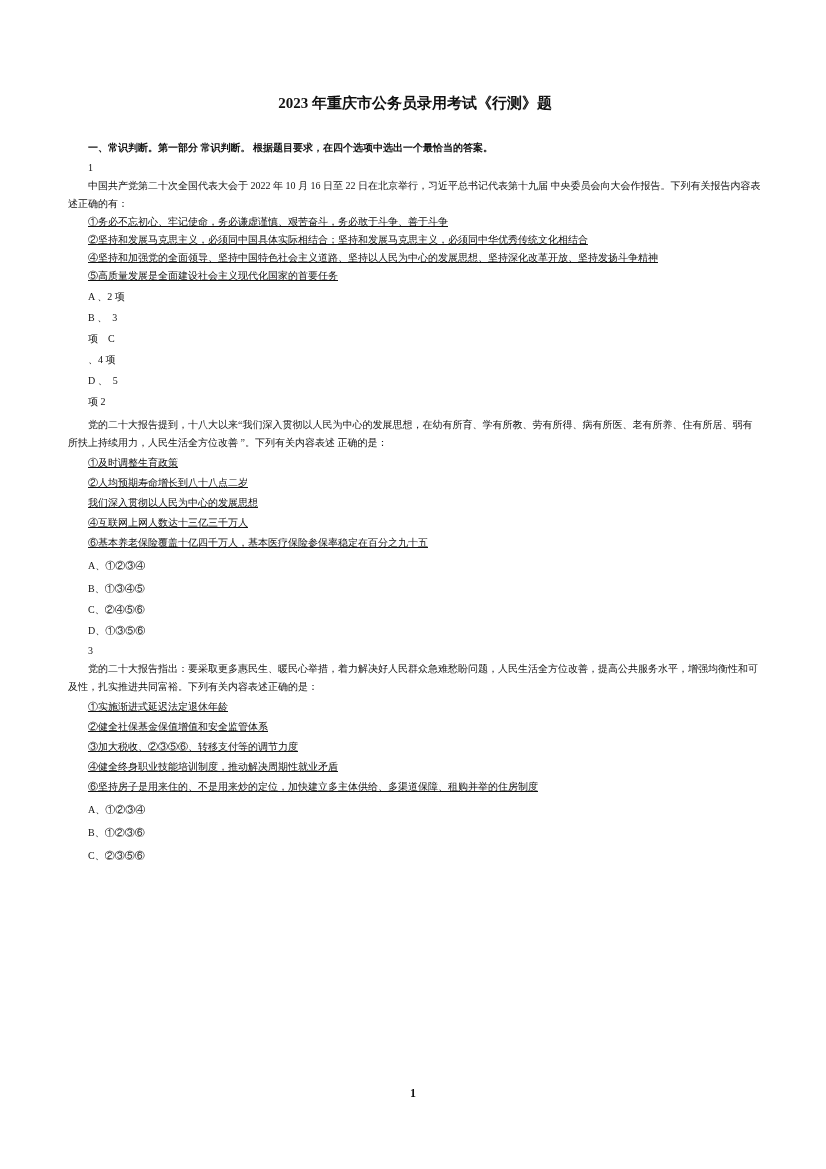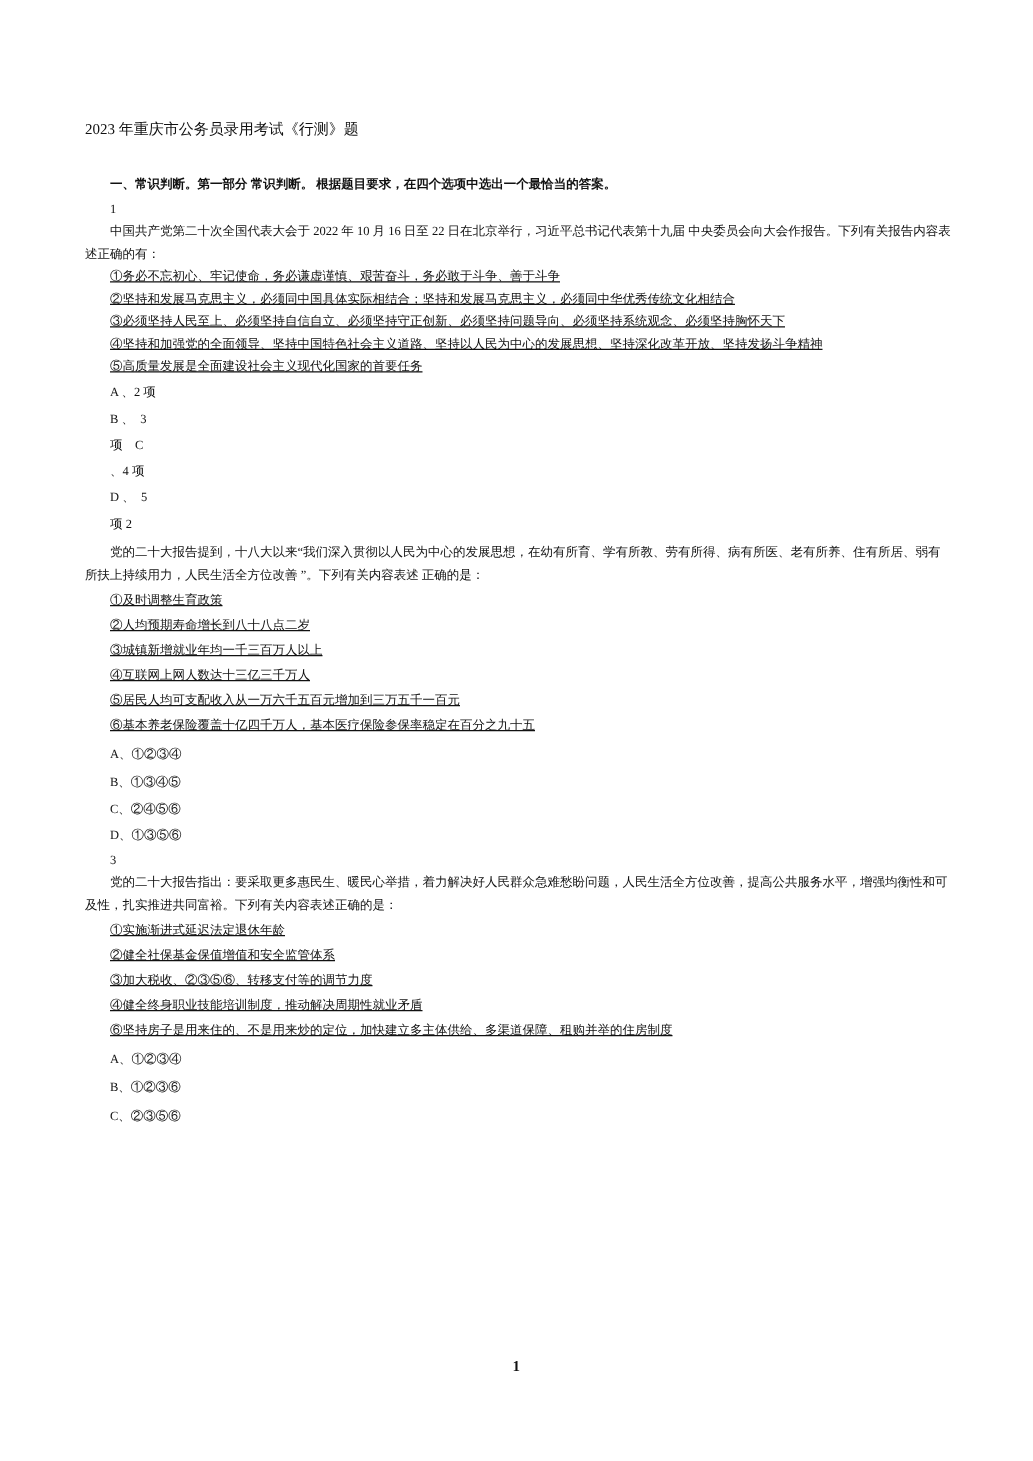--- a/index.html
+++ b/index.html
@@ -15,23 +15,23 @@
   }
   .doc-page {
     position: relative;
     box-sizing: border-box;
     width: 826px;
     height: 1169px;
     padding: 94px 64px 0 68px;
     overflow: hidden;
   }
   .doc-title {
-    font-size: 12px;
-    font-weight: normal;
-    text-align: left;
+    font-size: 15px;
+    font-weight: bold;
+    text-align: center;
     margin: 0 0 27px 0;
     line-height: 18px;
   }
   p {
     margin: 0;
     font-size: 10px;
     line-height: 18px;
     white-space: pre-wrap;
   }
   .section-heading {
@@ -61,36 +61,34 @@
 <div class="doc-page">
 
   <h1 class="doc-title">2023 年重庆市公务员录用考试《行测》题</h1>
 
   <p class="section-heading">一、常识判断。第一部分 常识判断。 根据题目要求，在四个选项中选出一个最恰当的答案。</p>
 
   <p class="qnum">1</p>
   <p class="stem">中国共产党第二十次全国代表大会于 2022 年 10 月 16 日至 22 日在北京举行，习近平总书记代表第十九届 中央委员会向大会作报告。下列有关报告内容表述正确的有：</p>
   <p class="item">①务必不忘初心、牢记使命，务必谦虚谨慎、艰苦奋斗，务必敢于斗争、善于斗争</p>
   <p class="item">②坚持和发展马克思主义，必须同中国具体实际相结合；坚持和发展马克思主义，必须同中华优秀传统文化相结合</p>
-  <p class="item">③必须坚持人民至上、必须坚持自信自立、必须坚持守正创新、必须坚持问题导向、必须坚持系统观念、必须坚持胸怀天下</p>
   <p class="item">④坚持和加强党的全面领导、坚持中国特色社会主义道路、坚持以人民为中心的发展思想、坚持深化改革开放、坚持发扬斗争精神</p>
   <p class="item">⑤高质量发展是全面建设社会主义现代化国家的首要任务</p>
   <p class="opt">A 、2 项</p>
   <p class="opt">B 、  3</p>
   <p class="opt">项    C</p>
   <p class="opt">、4 项</p>
   <p class="opt">D 、  5</p>
   <p class="opt">项 2</p>
 
   <p class="stem gap-top">党的二十大报告提到，十八大以来“我们深入贯彻以人民为中心的发展思想，在幼有所育、学有所教、劳有所得、病有所医、老有所养、住有所居、弱有所扶上持续用力，人民生活全方位改善 ”。下列有关内容表述 正确的是：</p>
   <p class="item gap-small">①及时调整生育政策</p>
   <p class="item gap-small">②人均预期寿命增长到八十八点二岁</p>
-  <p class="item gap-small">③城镇新增就业年均一千三百万人以上</p>
+  <p class="item gap-small">我们深入贯彻以人民为中心的发展思想</p>
   <p class="item gap-small">④互联网上网人数达十三亿三千万人</p>
-  <p class="item gap-small">⑤居民人均可支配收入从一万六千五百元增加到三万五千一百元</p>
   <p class="item gap-small">⑥基本养老保险覆盖十亿四千万人，基本医疗保险参保率稳定在百分之九十五</p>
   <p class="opt gap-top">A、①②③④</p>
   <p class="opt gap-top">B、①③④⑤</p>
   <p class="opt">C、②④⑤⑥</p>
   <p class="opt">D、①③⑤⑥</p>
 
   <p class="qnum gap-small">3</p>
   <p class="stem">党的二十大报告指出：要采取更多惠民生、暖民心举措，着力解决好人民群众急难愁盼问题，人民生活全方位改善，提高公共服务水平，增强均衡性和可及性，扎实推进共同富裕。下列有关内容表述正确的是：</p>
   <p class="item gap-small">①实施渐进式延迟法定退休年龄</p>
   <p class="item gap-small">②健全社保基金保值增值和安全监管体系</p>

